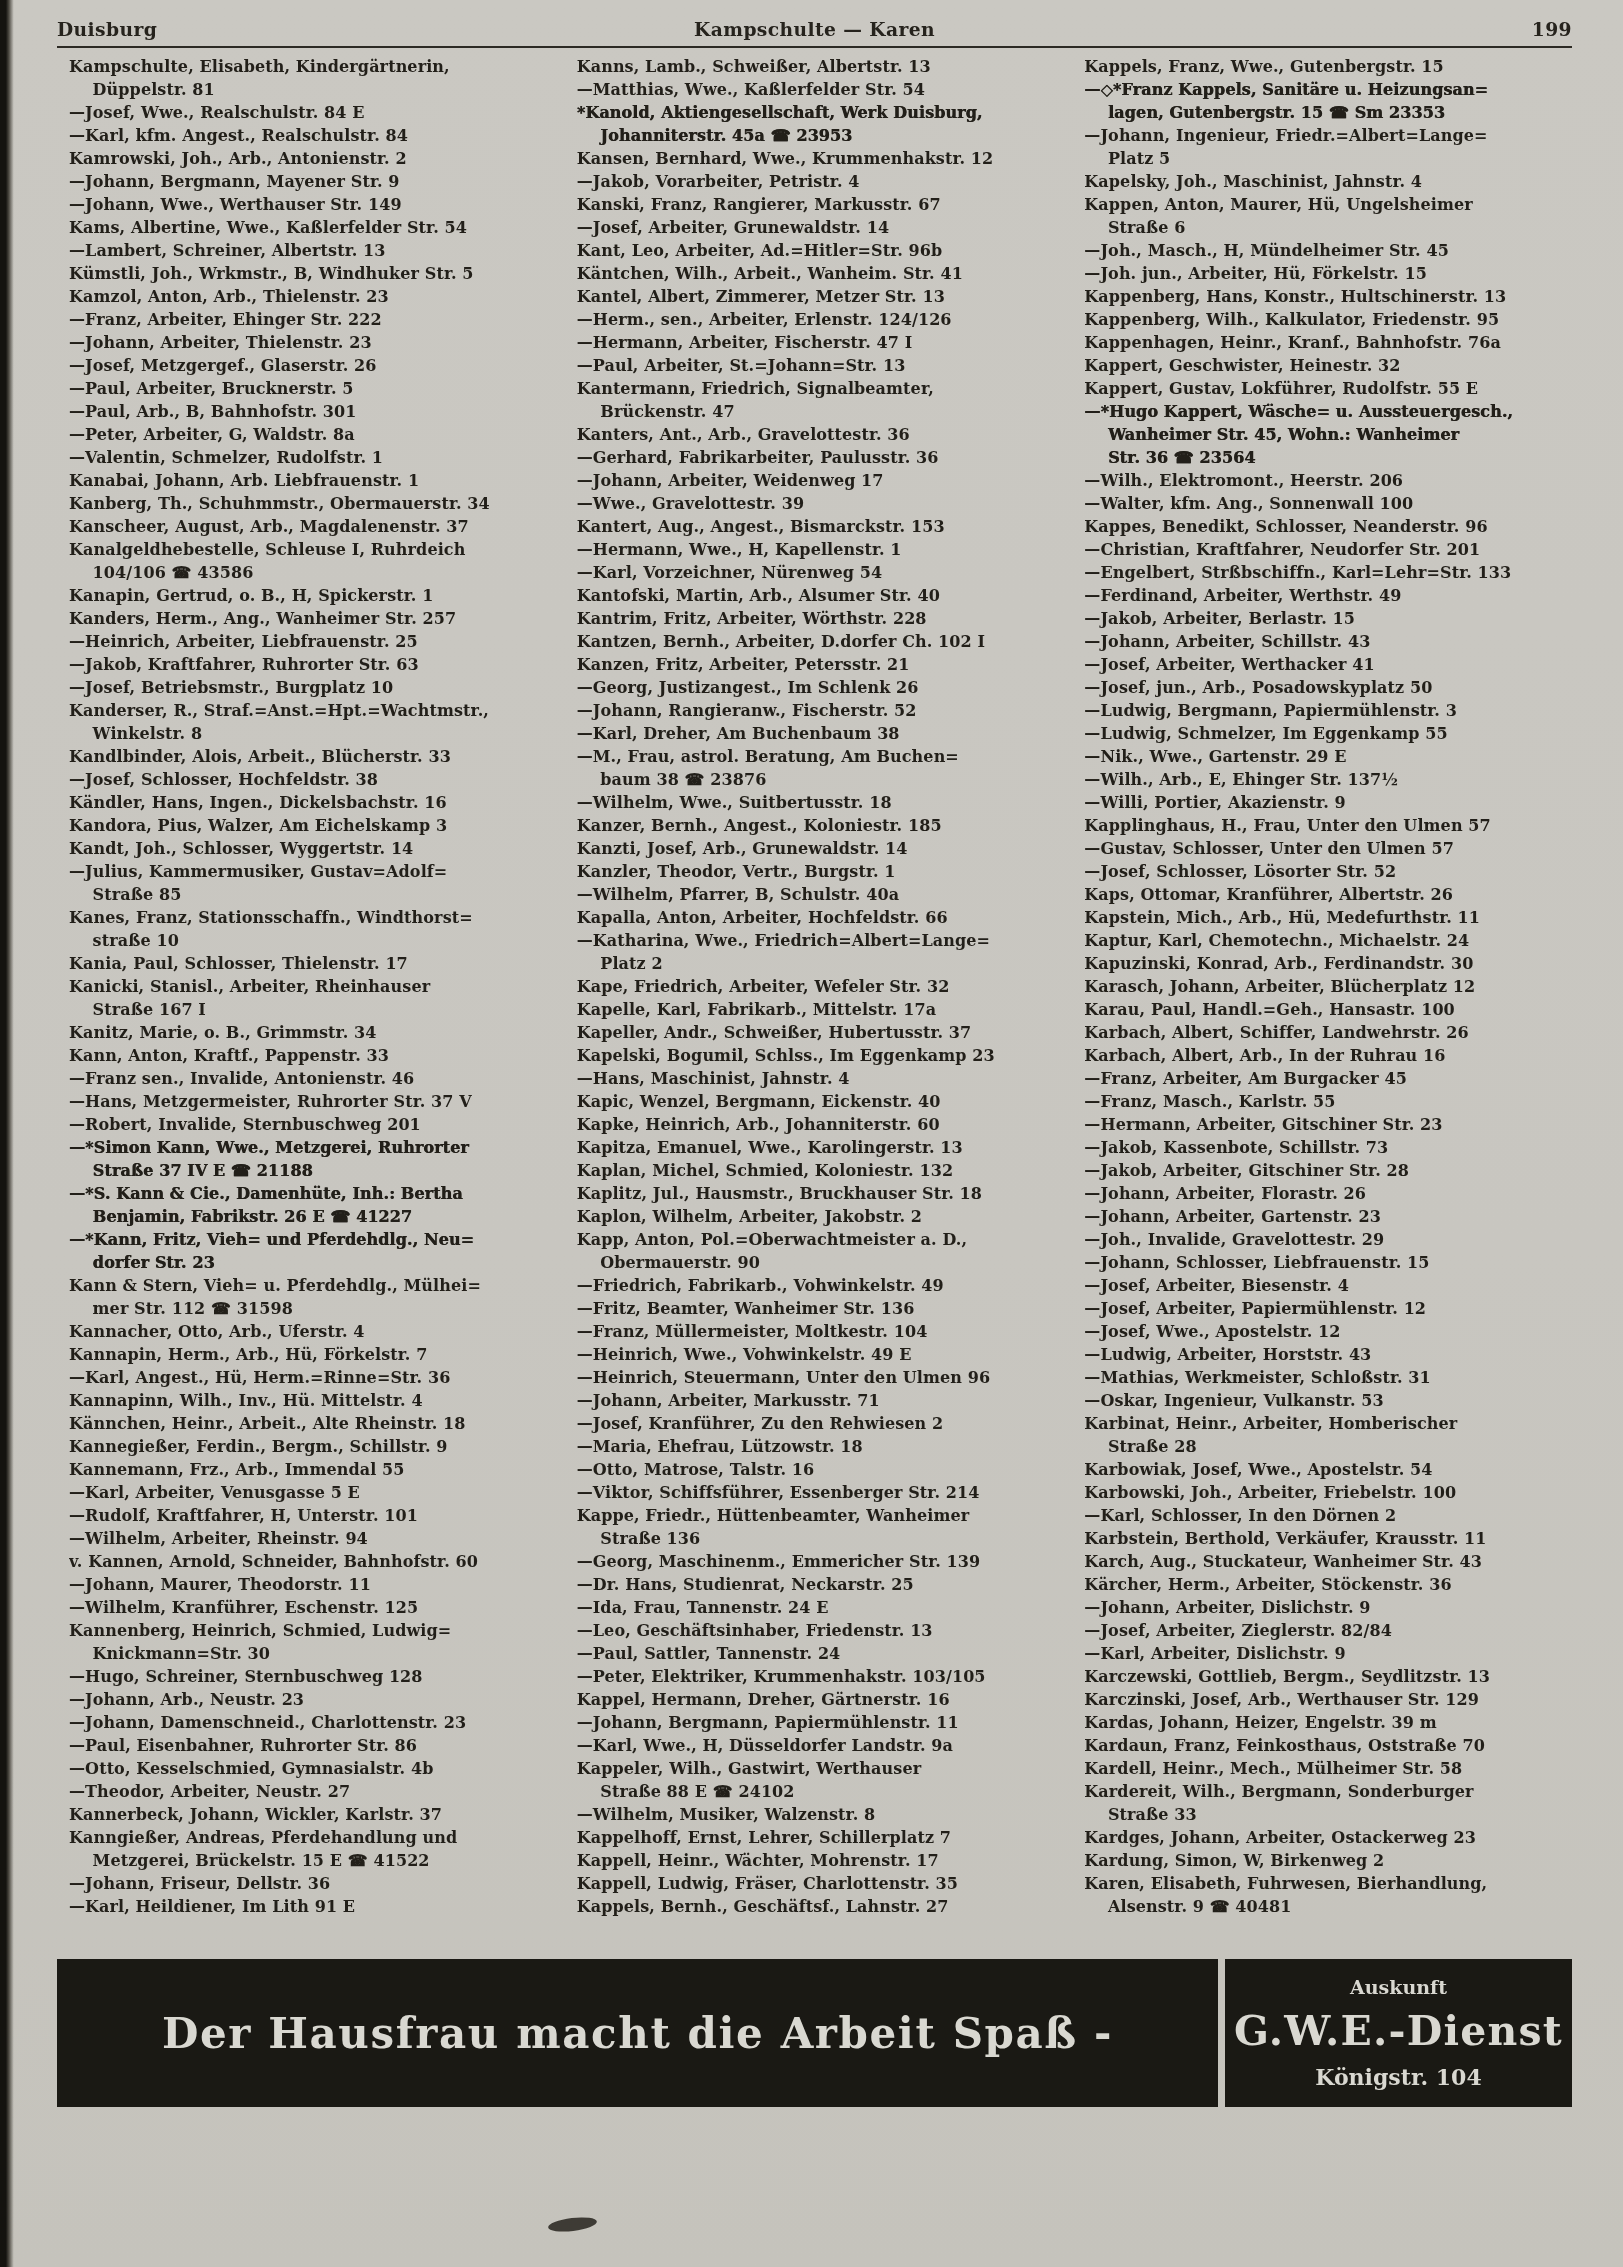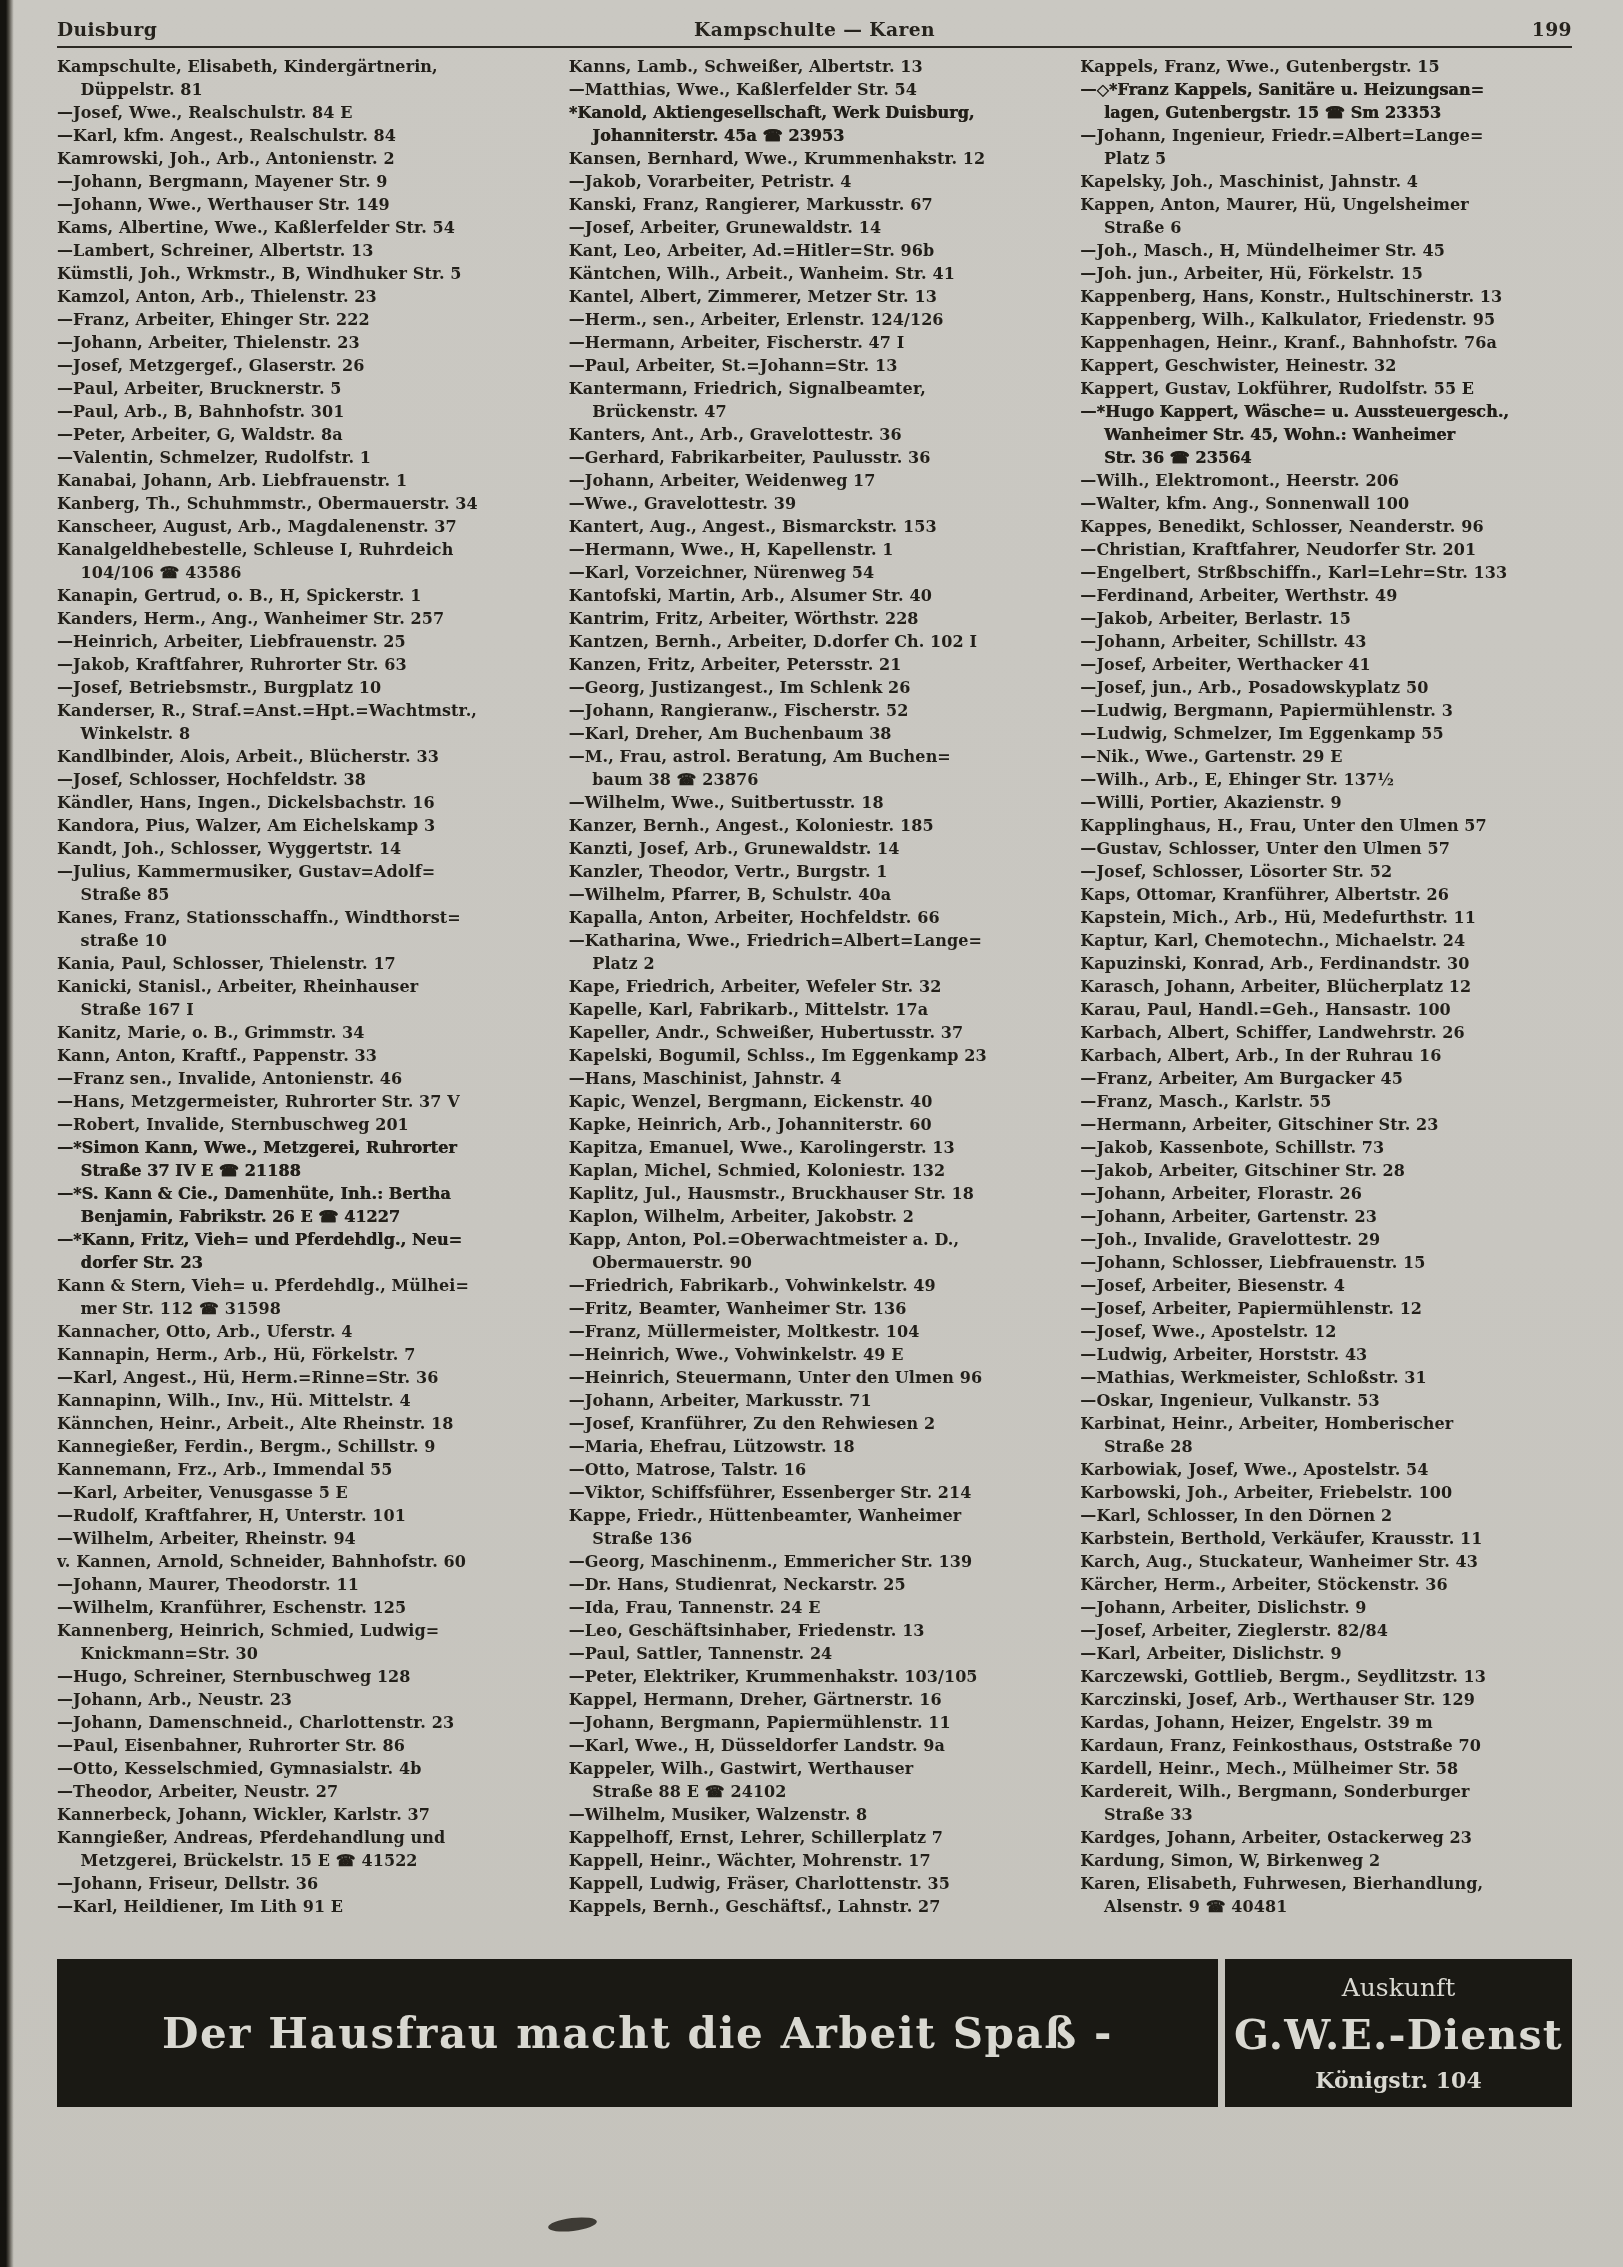--- a/index.html
+++ b/index.html
@@ -20,21 +20,21 @@
     font-weight:700; font-size:18.7px; letter-spacing:0.4px; color:#26231d;
   }
   .hdr .h-left  { flex:1; text-align:left; }
   .hdr .h-mid   { flex:2; text-align:center; }
   .hdr .h-right { flex:1; text-align:right; }
   .hdr-rule {
     position:absolute; left:57px; right:51px; top:46px; height:2px;
     background:#2c2a24;
   }
   .cols {
-    position:absolute; left:57px; right:51px; top:55px;
+    position:absolute; left:69px; right:51px; top:55px;
     display:flex; gap:20px;
   }
   .col { flex:1; min-width:0; }
   .line {
     font-size:16px; line-height:23px; font-weight:700;
     white-space:nowrap; overflow:hidden; letter-spacing:0.1px;
   }
   .line.i { padding-left:23.6px; }
   .line.b { text-shadow:0.5px 0 0 currentColor; }
   .ads {
@@ -45,21 +45,21 @@
     flex:1; background:#1a1914; color:#d9d8d1;
     display:flex; flex-direction:column; justify-content:center; align-items:center;
     gap:7.9px;
   }
   .ad-main .slogan { font-size:42px; font-weight:700; letter-spacing:1.6px; }
   .ad-side {
     width:347px; background:#1a1914; color:#d9d8d1;
     display:flex; flex-direction:column; justify-content:center; align-items:center;
     gap:8.9px;
   }
-  .ad-side .a1 { font-size:25px; font-weight:400; }
+  .ad-side .a1 { font-size:19px; font-weight:700; }
   .ad-side .a2 { font-size:41px; font-weight:700; letter-spacing:1.2px; }
   .ad-side .a3 { font-size:22px; font-weight:700; }
   .smudge {
     position:absolute; left:548px; top:2218px; width:49px; height:12.8px;
     background:#26231d; border-radius:50%; transform:rotate(-7deg); opacity:.85;
   }
 </style>
 </head>
 <body>
 

